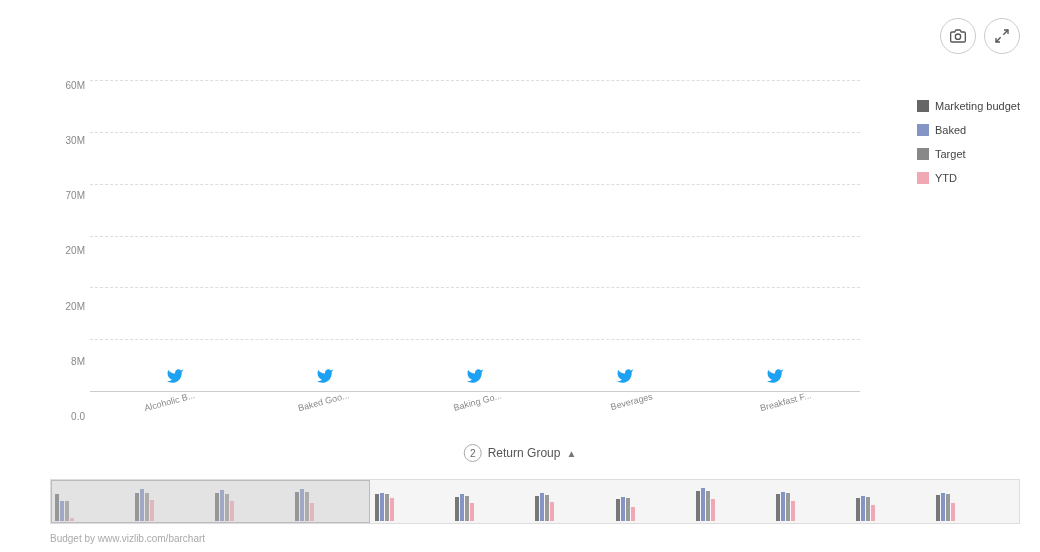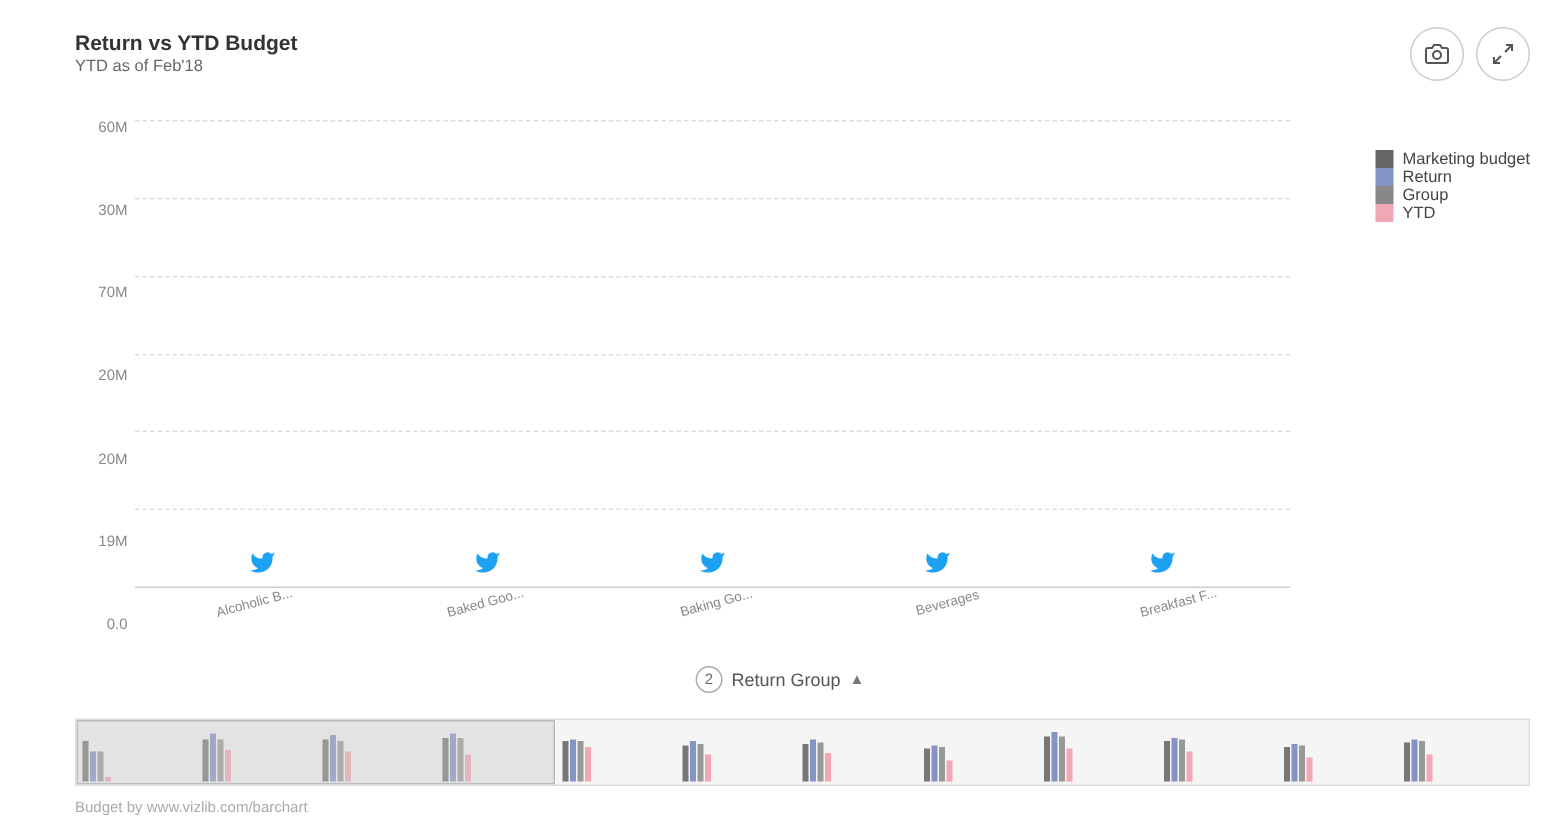--- a/index.html
+++ b/index.html
@@ -152,21 +152,21 @@
       transform-origin: center top;
     }
 
     
     .legend {
       position: absolute;
       right: 20px;
       top: 100px;
       display: flex;
       flex-direction: column;
-      gap: 0;
+      gap: 12px;
       text-align: center;
     }
     .legend-item {
       display: flex;
       align-items: center;
       gap: 6px;
     }
     .legend-color {
       width: 12px;
       height: 12px;
@@ -278,53 +278,49 @@
     <div class="icon-btn">
       <svg width="16" height="16" viewBox="0 0 24 24" fill="none" stroke="#555" stroke-width="2">
         <polyline points="15 3 21 3 21 9"></polyline>
         <polyline points="9 21 3 21 3 15"></polyline>
         <line x1="21" y1="3" x2="14" y2="10"></line>
         <line x1="3" y1="21" x2="10" y2="14"></line>
       </svg>
     </div>
   </div>
 
-  <div class="chart-title-area">
-    <div class="chart-title">Return vs YTD Budget</div>
-    <div class="chart-subtitle">YTD as of Feb'18</div>
-  </div>
 
   <div class="legend">
     <div class="legend-item">
       <div class="legend-color" style="background:#666;"></div>
       <span class="legend-label">Marketing budget</span>
     </div>
     <div class="legend-item">
       <div class="legend-color" style="background:#8494c4;"></div>
-      <span class="legend-label">Return</span>
+      <span class="legend-label">Baked</span>
     </div>
     <div class="legend-item">
       <div class="legend-color" style="background:#888;"></div>
-      <span class="legend-label">Group</span>
+      <span class="legend-label">Target</span>
     </div>
     <div class="legend-item">
       <div class="legend-color" style="background:#f0a8b4;"></div>
       <span class="legend-label">YTD</span>
     </div>
   </div>
 
   <div class="chart-area">
 
     <div class="y-axis">
       <span class="y-label">60M</span>
       <span class="y-label">30M</span>
       <span class="y-label">70M</span>
       <span class="y-label">20M</span>
       <span class="y-label">20M</span>
-      <span class="y-label">19M</span>
+      <span class="y-label">8M</span>
       <span class="y-label">0.0</span>
     </div>
 
     <div class="grid-area">
       <div class="grid-line" style="top: 0%;"></div>
       <div class="grid-line" style="top: 16.67%;"></div>
       <div class="grid-line" style="top: 33.33%;"></div>
       <div class="grid-line" style="top: 50%;"></div>
       <div class="grid-line" style="top: 66.67%;"></div>
       <div class="grid-line" style="top: 83.33%;"></div>

